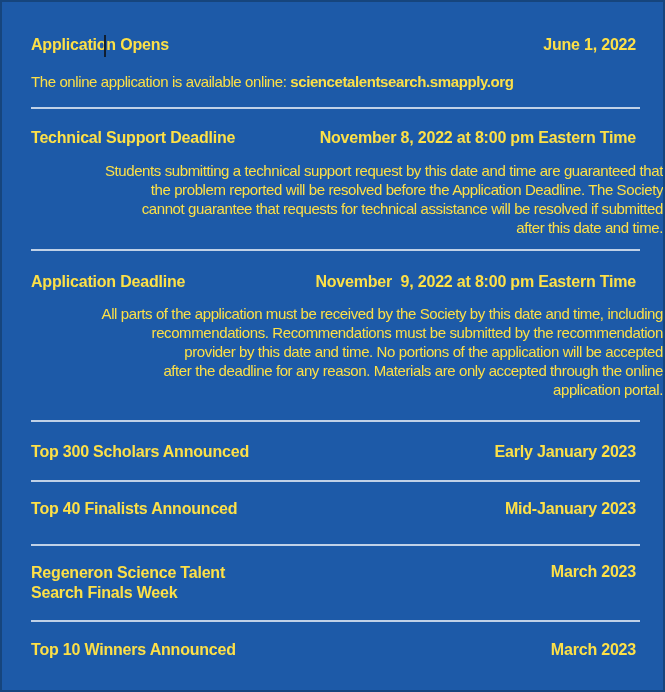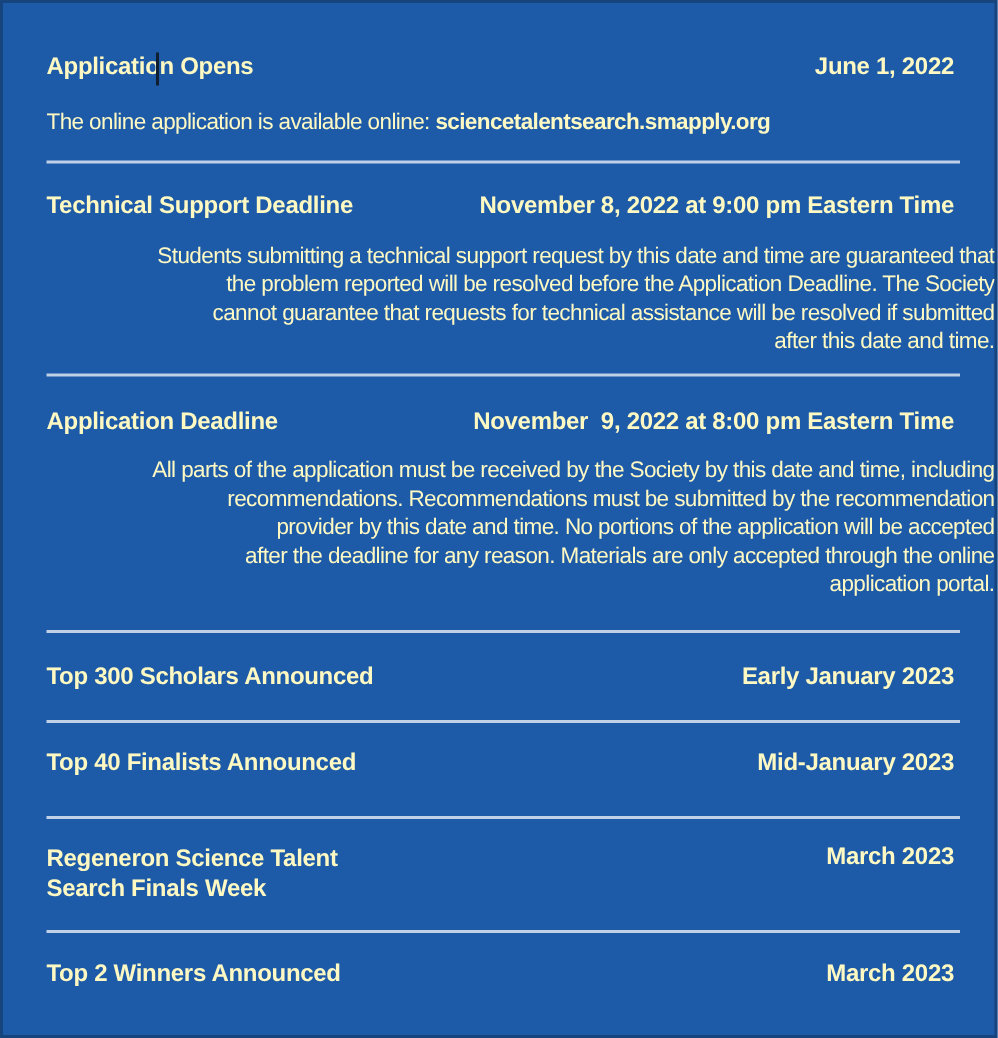--- a/index.html
+++ b/index.html
@@ -8,21 +8,21 @@
     font-family: "Liberation Sans", sans-serif;
     -webkit-font-smoothing: antialiased;
   }
   .page {
     position: relative;
     width: 665px;
     height: 692px;
     background: #1d5aa8;
     border: 2px solid #16457d;
     overflow: hidden;
-    color: #fef9c3;
+    color: #fde047;
   }
   .row {
     display: flex;
     justify-content: space-between;
     align-items: flex-start;
     padding: 0 27px 0 29px;
   }
   .title, .date {
     font-weight: bold;
     font-size: 16px;
@@ -83,21 +83,21 @@
     <span class="title">Application Opens</span>
     <span class="date">June 1, 2022</span>
   </div>
   <div class="para para-inline s1-para">
     <span>The online application is available online: </span><span class="bold-link">sciencetalentsearch.smapply.org</span>
   </div>
   <div class="rule rule-1"></div>
 
   <div class="row s2-head">
     <span class="title">Technical Support Deadline</span>
-    <span class="date">November 8, 2022 at 9:00 pm Eastern Time</span>
+    <span class="date">November 8, 2022 at 8:00 pm Eastern Time</span>
   </div>
   <div class="para s2-para">
     <div class="line first">Students submitting a technical support request by this date and time are guaranteed that</div>
     <div class="line">the problem reported will be resolved before the Application Deadline. The Society</div>
     <div class="line">cannot guarantee that requests for technical assistance will be resolved if submitted</div>
     <div class="line">after this date and time.</div>
   </div>
   <div class="rule rule-2"></div>
 
   <div class="row s3-head">
@@ -126,17 +126,17 @@
   <div class="rule rule-5"></div>
 
   <div class="row s6-head">
     <span class="title two-line">Regeneron Science Talent
 Search Finals Week</span>
     <span class="date">March 2023</span>
   </div>
   <div class="rule rule-6"></div>
 
   <div class="row s7-head">
-    <span class="title">Top 2 Winners Announced</span>
+    <span class="title">Top 10 Winners Announced</span>
     <span class="date">March 2023</span>
   </div>
 
 </div>
 
 </body></html>

